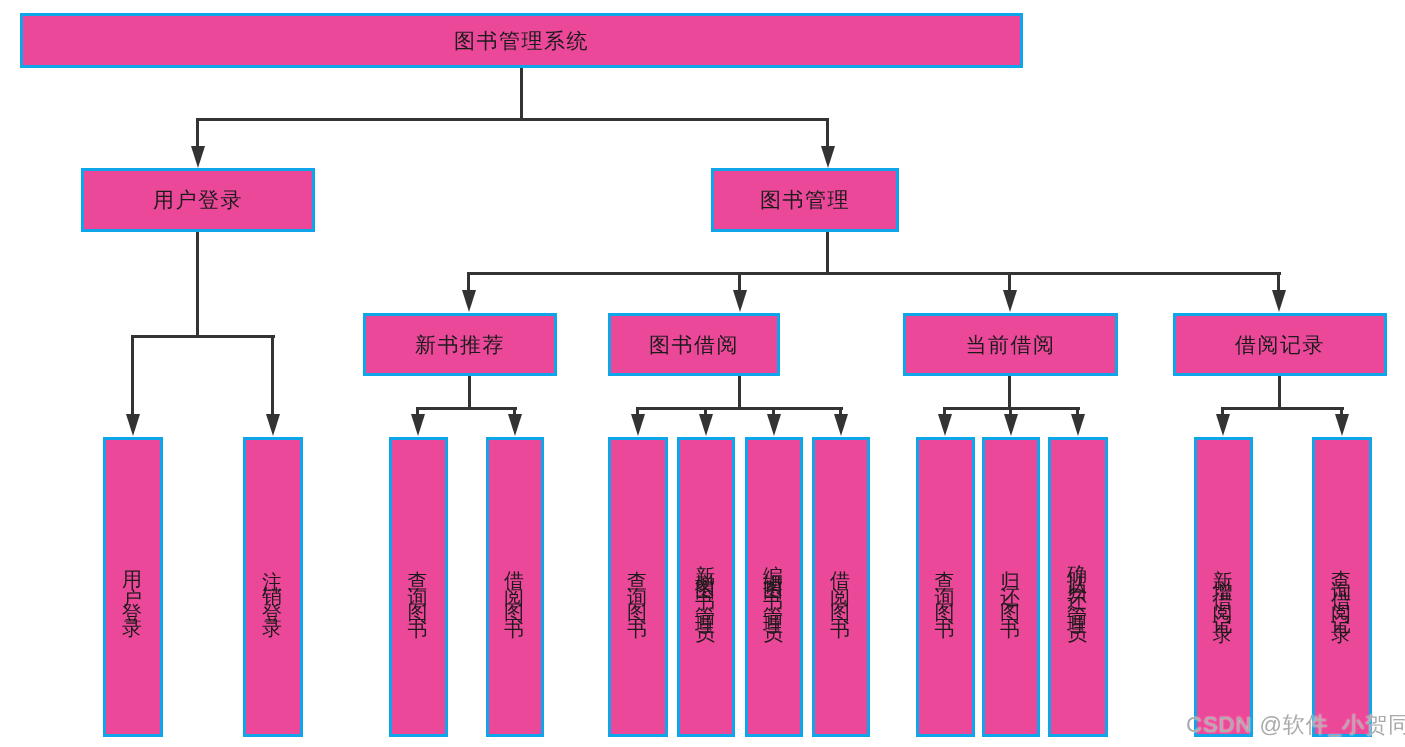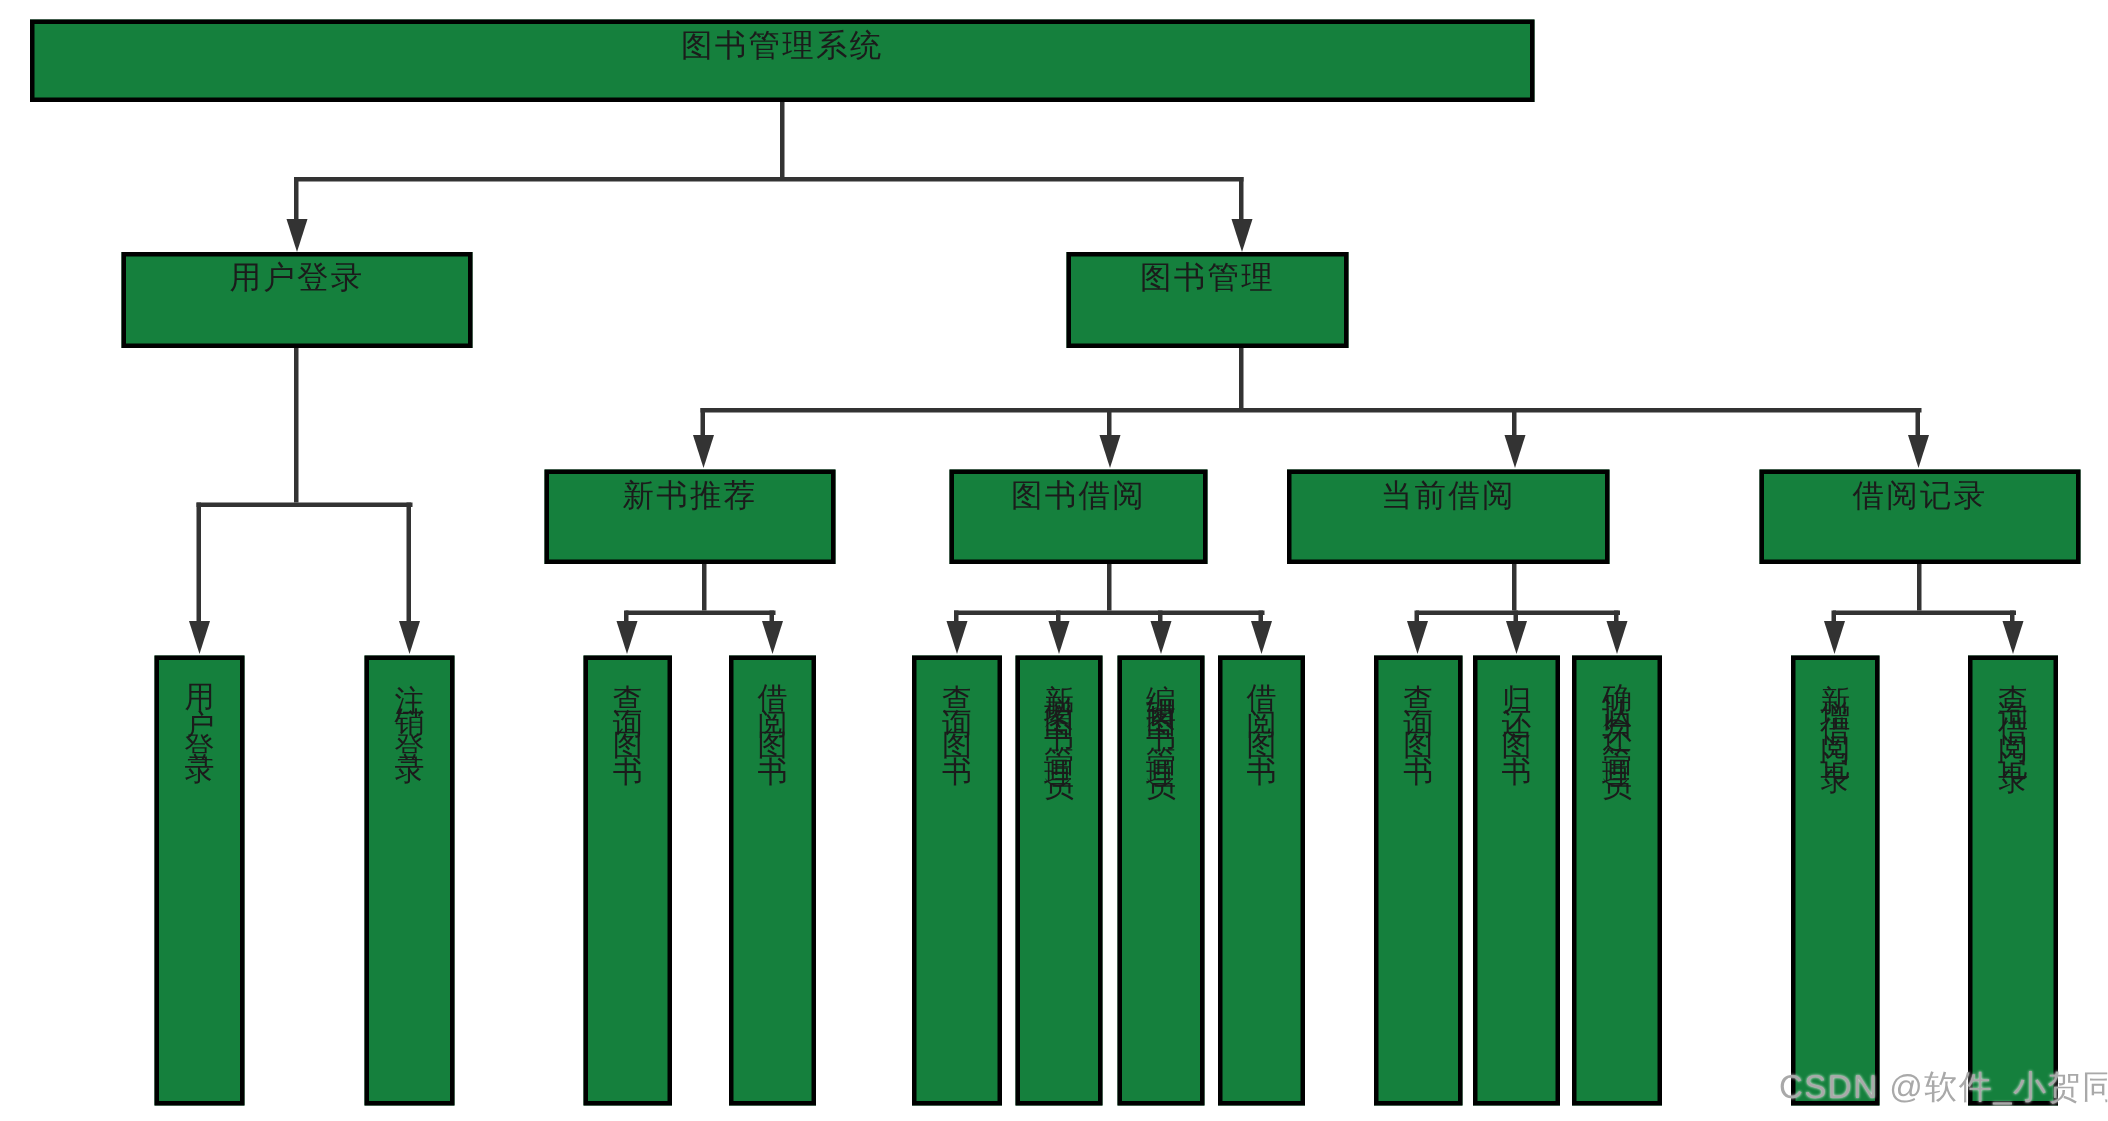--- a/index.html
+++ b/index.html
@@ -1,22 +1,22 @@
 <!DOCTYPE html>
 <html><head>
 <meta charset="utf-8">
 <style>
   html,body{margin:0;padding:0;background:#ffffff;}
   .stage{
     position:relative;width:1405px;height:747px;background:#ffffff;
     font-family:"Liberation Sans","DejaVu Sans",sans-serif;overflow:hidden;
   }
   .box{
-    position:absolute;box-sizing:border-box;background:#15803d;
-    border:3px solid #000000;display:flex;align-items:flex-start;justify-content:center;
+    position:absolute;box-sizing:border-box;background:#ec4899;
+    border:3px solid #0ea5e9;display:flex;align-items:center;justify-content:center;
   }
   .hlabel{font-size:21px;color:#1b1b1b;letter-spacing:1.5px;white-space:nowrap;}
   .vlabel{
     writing-mode:vertical-rl;text-orientation:mixed;
     font-size:20px;color:#1b1b1b;letter-spacing:0.8em;white-space:nowrap;
   }
   .med .vlabel{letter-spacing:0.55em;}
   .dense .vlabel{letter-spacing:0.42em;}
   .hline{position:absolute;height:3px;background:#333333;}
   .vline{position:absolute;width:3px;background:#333333;}
@@ -101,24 +101,24 @@
   <div class="box" style="left:81px;top:168px;width:234px;height:64px">
     <span class="hlabel">用户登录</span>
   </div>
   <div class="box" style="left:711px;top:168px;width:188px;height:64px">
     <span class="hlabel">图书管理</span>
   </div>
 
   <div class="box" style="left:363px;top:313px;width:194px;height:63px">
     <span class="hlabel">新书推荐</span>
   </div>
-  <div class="box" style="left:633px;top:313px;width:172px;height:63px">
+  <div class="box" style="left:608px;top:313px;width:172px;height:63px">
     <span class="hlabel">图书借阅</span>
   </div>
-  <div class="box" style="left:858px;top:313px;width:215px;height:63px">
+  <div class="box" style="left:903px;top:313px;width:215px;height:63px">
     <span class="hlabel">当前借阅</span>
   </div>
   <div class="box" style="left:1173px;top:313px;width:214px;height:63px">
     <span class="hlabel">借阅记录</span>
   </div>
 
   <div class="box vbox" style="left:103px;top:437px;width:60px;height:300px">
     <span class="vlabel">用户登录</span>
   </div>
   <div class="box vbox" style="left:243px;top:437px;width:60px;height:300px">

